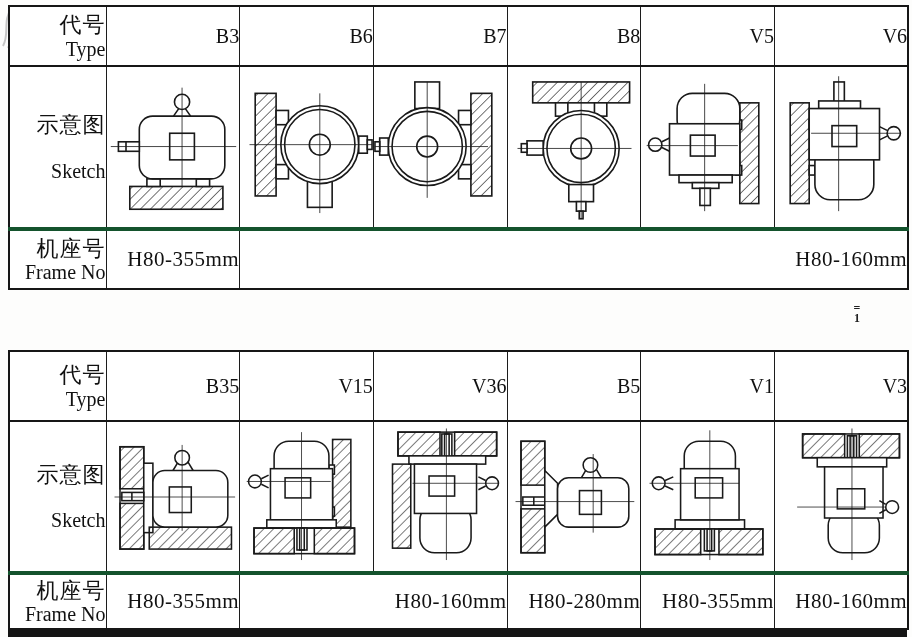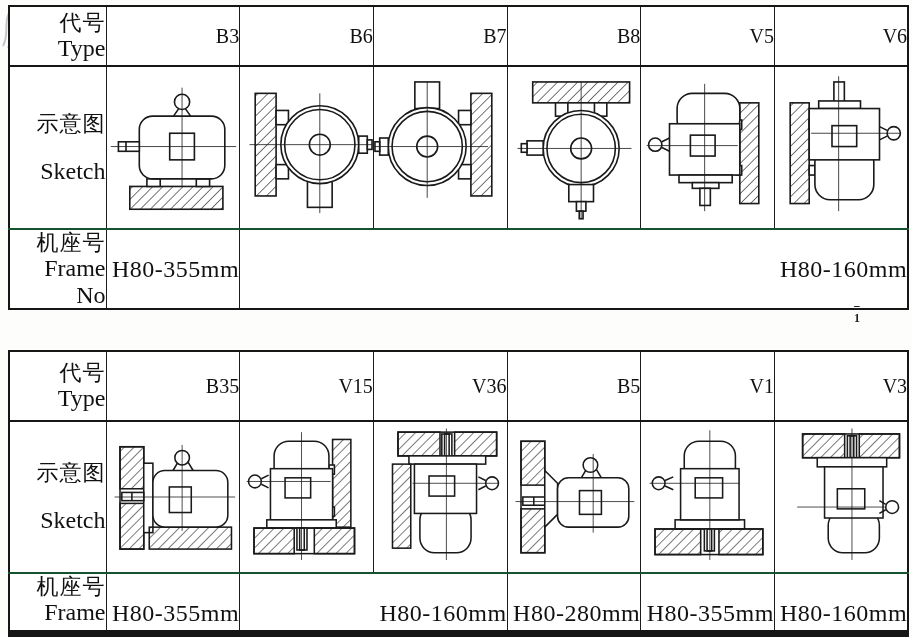--- a/index.html
+++ b/index.html
@@ -8,26 +8,26 @@
 
   table.dtable{position:absolute;border-collapse:collapse;table-layout:fixed;background:#fff;
                border:2.5px solid #161616}
   table.dtable td{border:1.6px solid #1c1c1c;text-align:right;vertical-align:middle;padding:0;
                   overflow:hidden}
   #t1{left:8px;top:5px;width:899px}
   #t2{left:8px;top:350px;width:899px}
   #t1 tr.hdr{height:60px} #t1 tr.skr{height:163px} #t1 tr.frr{height:60px}
   #t2 tr.hdr{height:70px} #t2 tr.skr{height:152px} #t2 tr.frr{height:56px}
   tr.hdr td{border-bottom:2px solid #161616}
-  tr.frr td{border-top:2px solid #14532d}
+  tr.frr td{border-top:4px solid #14532d}
 
   .zh{font-size:22px;letter-spacing:1px;line-height:1.15}
-  .en{font-size:24px;line-height:1.1}
+  .en{font-size:20px;line-height:1.1}
   .code{font-size:20px}
-  .frame{font-size:24px;letter-spacing:.5px}
+  .frame{font-size:21px;letter-spacing:.5px}
   .gap .zh{margin-bottom:22px}
 
   svg.sketch{display:block;margin:0 auto}
   .ol,.nf{fill:none;stroke:#1a1a1a;stroke-width:1.7}
   .wh{fill:#fff;stroke:#1a1a1a;stroke-width:1.7}
   .hz{fill:url(#hatch);stroke:#1a1a1a;stroke-width:1.7}
   .cl{fill:none;stroke:#1a1a1a;stroke-width:.85}
 
   #stray-mark{position:absolute;left:845px;top:303px;width:24px;text-align:center;
               font-size:12px;line-height:.85;color:#222;font-weight:bold}

